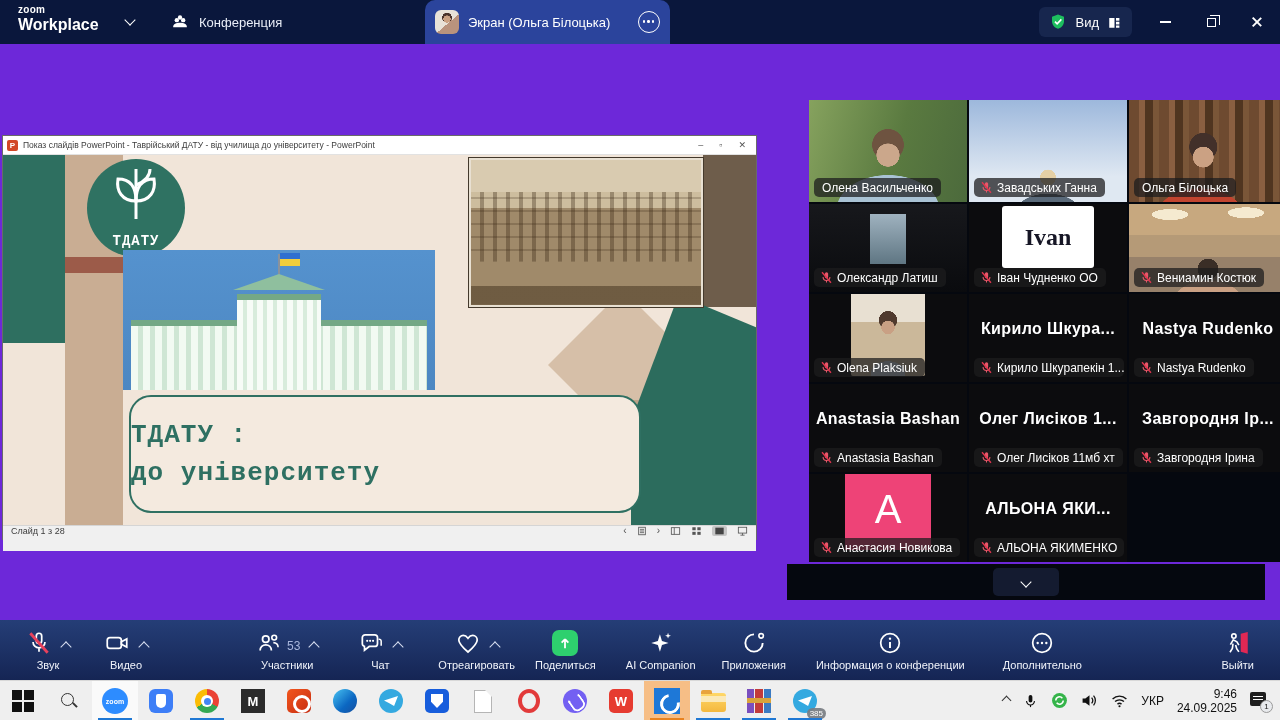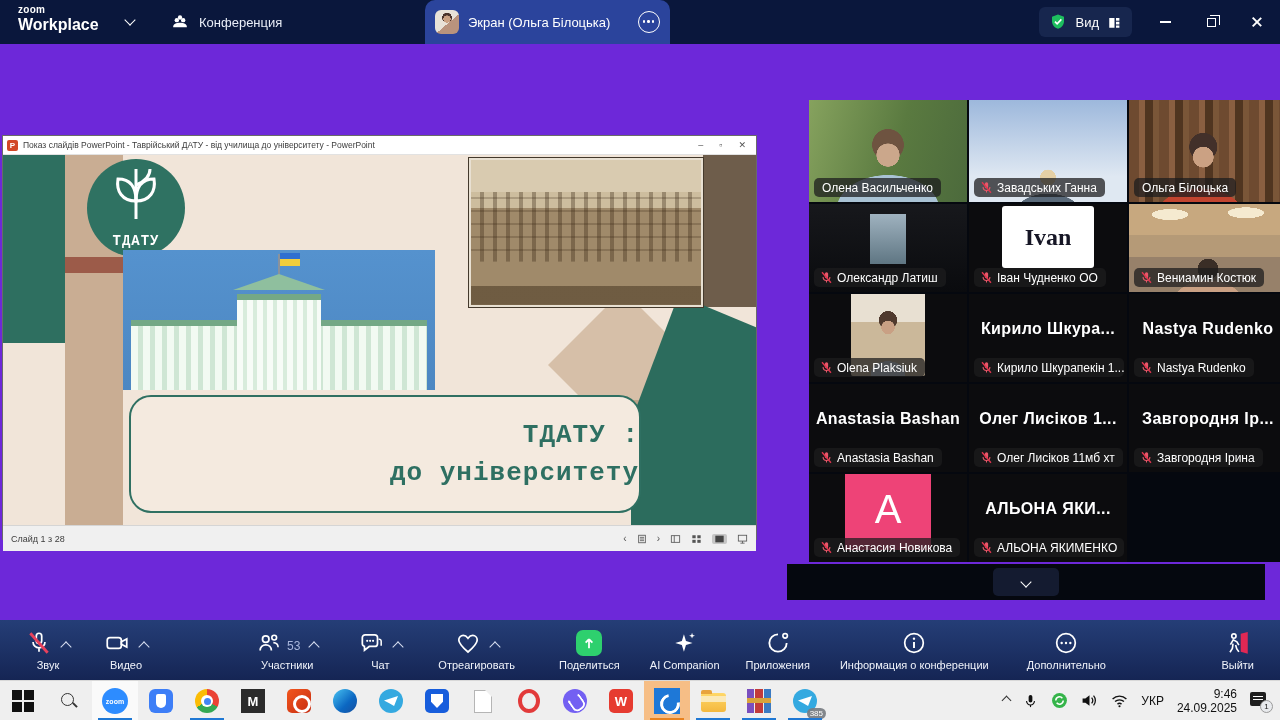--- a/index.html
+++ b/index.html
@@ -69,24 +69,24 @@
   .bld-base { position:absolute; left:8px; bottom:0; width:296px; height:70px;
     background:repeating-linear-gradient(90deg,#F2FAF2 0 7px,#CFE6D4 7px 12px); border-top:6px solid #74A886; }
   .bld-center { position:absolute; left:114px; bottom:0; width:84px; height:96px;
     background:repeating-linear-gradient(90deg,#F7FCF7 0 6px,#D8ECDC 6px 10px); border-top:6px solid #74A886; }
   .bld-ped { position:absolute; left:110px; bottom:100px; width:0; height:0;
     border-left:46px solid transparent; border-right:46px solid transparent; border-bottom:16px solid #8FBF9E; }
   .flagpole { position:absolute; left:155px; bottom:116px; width:2px; height:20px; background:#8A929C; }
   .flag { position:absolute; left:157px; bottom:124px; width:20px; height:13px;
     background:linear-gradient(180deg,#2F6FD0 0 50%, #F2CE3C 50%); }
 
-  .title-card { left:126px; top:240px; width:512px; height:118px; background:#F4EADF; border:2px solid #2F7062; border-radius:22px; display:flex; flex-direction:column; align-items:flex-end; justify-content:center; gap:2px; }
+  .title-card { left:126px; top:240px; width:512px; height:118px; background:#F4EADF; border:2px solid #2F7062; border-radius:22px; display:flex; flex-direction:column; align-items:flex-start; justify-content:center; gap:2px; }
   .title-card div { color:#2E7062; font-weight:700; font-size:26px; letter-spacing:1px; line-height:36px; white-space:nowrap; }
 
-  #ppt-status { position:relative; height:26px; background:#F0F0F0; border-top:1px solid #D5D5D5; display:flex; align-items:center; font-size:9px; color:#3c3c3c; padding:12px 8px; }
+  #ppt-status { position:relative; height:26px; background:#F0F0F0; border-top:1px solid #D5D5D5; display:flex; align-items:flex-start; font-size:9px; color:#3c3c3c; padding:0 8px; }
   .ppt-nav { margin-left:auto; display:flex; align-items:center; gap:10px; color:#555; }
   .ppt-nav .g { font-size:10px; line-height:10px; }
   .ppt-nav .active { background:#C6C6C6; padding:0 2px; border-radius:2px; }
 
   
   #gallery { position:absolute; left:809px; top:100px; width:480px; display:grid; grid-template-columns:repeat(3,158px); grid-template-rows:102px 88px 88px 88px 88px; gap:2px; background:#05080F; }
   .tile { position:relative; background:#0C0C0E; overflow:hidden; }
   .tile.active { box-shadow:inset 0 0 0 3px #2BD96A; }
   .plabel { position:absolute; left:5px; bottom:5px; display:flex; align-items:center; gap:4px; background:rgba(28,28,30,.74); border-radius:5px; padding:2.5px 8px 2.5px 6px; color:#fff; font-size:12px; white-space:nowrap; max-width:150px; overflow:hidden; z-index:3; }
   .plabel.nomic { padding-left:8px; }
@@ -132,21 +132,21 @@
   #gallery-foot { position:absolute; left:787px; top:564px; width:478px; height:36px; background:#05080F; display:flex; align-items:flex-start; justify-content:center; }
   #collapse-btn { margin-top:4px; width:66px; height:28px; background:#141B30; border-radius:5px; display:flex; align-items:center; justify-content:center; }
 
   
   #toolbar { position:absolute; left:0; top:620px; width:1280px; height:60px; background:linear-gradient(180deg,#253E77,#152554); display:flex; align-items:center; padding:0 26px; }
   .tb { display:flex; flex-direction:column; align-items:center; color:#fff; }
   .tb-top { display:flex; align-items:center; height:28px; }
   .tb-label { font-size:11px; color:#F0F3FA; margin-top:2px; white-space:nowrap; }
   .tb .cnt { font-size:12px; color:#A8B6DC; margin:6px 0 0 5px; }
   .tb .cv { margin:8px 0 0 10px; border-color:#D7DEF0; }
-  .m1{margin-right:34px}.m2{margin-right:108px}.m3{margin-right:40px}.m4{margin-right:36px}.m5{margin-right:44px}.m6{margin-right:30px}.m7{margin-right:26px}.m8{margin-right:30px}.m9{margin-right:38px}
+  .m1{margin-right:34px}.m2{margin-right:108px}.m3{margin-right:40px}.m4{margin-right:36px}.m5{margin-right:20px}.m6{margin-right:30px}.m7{margin-right:26px}.m8{margin-right:30px}.m9{margin-right:38px}
   .tspacer { flex:1; }
   .share-ico { width:26px; height:26px; background:#2ED06E; border-radius:7px; display:flex; align-items:center; justify-content:center; }
 
   
   #taskbar { position:absolute; left:0; top:680px; width:1280px; height:40px; background:#EFEFEF; border-top:1px solid #D8D8D8; display:flex; align-items:stretch; }
   .slot { width:46px; height:40px; display:flex; align-items:center; justify-content:center; position:relative; flex:0 0 auto; }
   .slot.lit { background:#FAFAFA; }
   .slot.orange { background:#F6BE86; }
   .slot .ul { position:absolute; left:6px; right:6px; bottom:0; height:3px; background:#1F78D4; }
   .slot .ul.or { background:#E8821E; }

